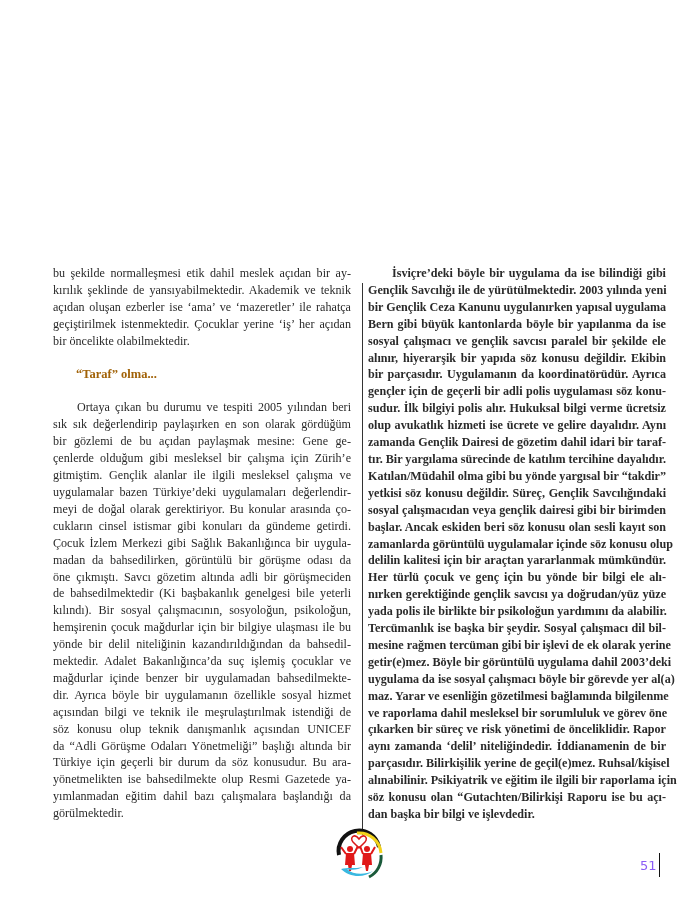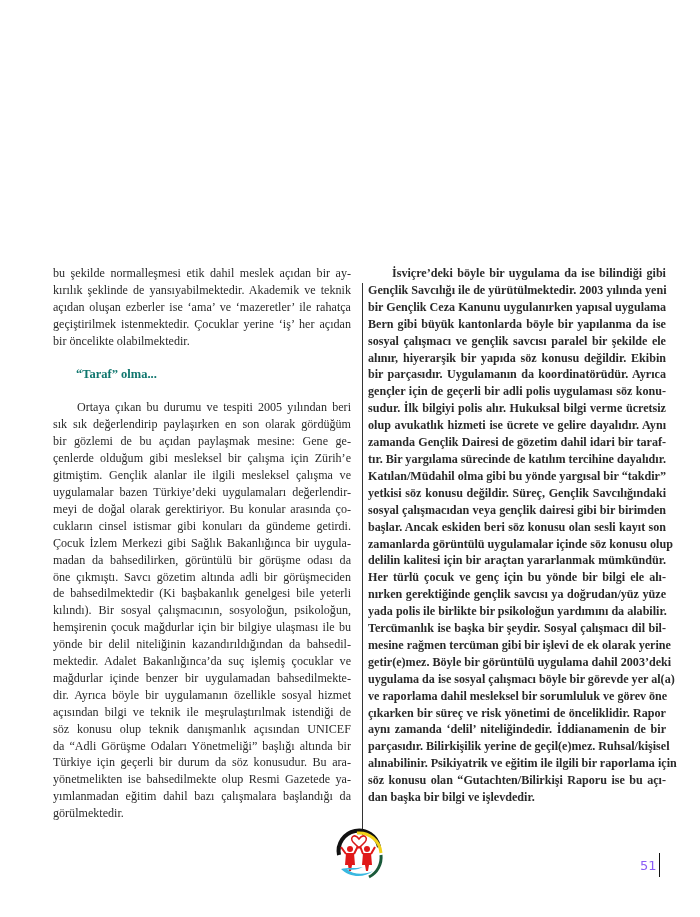--- a/index.html
+++ b/index.html
@@ -5,21 +5,21 @@
   html, body { margin: 0; padding: 0; background: #ffffff; }
   body { width: 700px; height: 917px; position: relative; overflow: hidden;
          font-family: "Liberation Serif", "DejaVu Serif", serif; color: #2a2a2a; }
   .col { position: absolute; top: 265px; width: 298px; font-size: 12.1px; line-height: 16.9px; }
   .col-left { left: 53px; }
   .col-right { left: 368px; font-weight: bold; }
   .para { margin: 0; text-align: justify; hyphens: none; }
   .line { display: block; text-align: justify; text-align-last: justify; white-space: nowrap; }
   .line.last { text-align-last: left; }
   .indent { text-indent: 24px; }
-  .heading { color: #0f766e; font-weight: bold; font-size: 12.5px; margin: 16px 0 17px 23px; }
+  .heading { color: #a16207; font-weight: bold; font-size: 12.5px; margin: 16px 0 17px 23px; }
   .divider { position: absolute; left: 362px; top: 283px; width: 1px; height: 552px; background: #333; }
   .logo { position: absolute; left: 329px; top: 825px; width: 60px; height: 62px; }
   .page-num { position: absolute; left: 640px; top: 858px; font-family: "DejaVu Sans", sans-serif;
               font-size: 13px; color: #8b5cf6; }
   .page-bar { position: absolute; left: 659px; top: 853px; width: 1px; height: 24px; background: #111; }
 </style>
 </head>
 <body>
 
 <div class="col col-left">
@@ -82,20 +82,21 @@
       <span class="line">başlar. Ancak eskiden beri söz konusu olan sesli kayıt son</span>
       <span class="line">zamanlarda görüntülü uygulamalar içinde söz konusu olup</span>
       <span class="line">delilin kalitesi için bir araçtan yararlanmak mümkündür.</span>
       <span class="line">Her türlü çocuk ve genç için bu yönde bir bilgi ele alı-</span>
       <span class="line">nırken gerektiğinde gençlik savcısı ya doğrudan/yüz yüze</span>
       <span class="line">yada polis ile birlikte bir psikoloğun yardımını da alabilir.</span>
       <span class="line">Tercümanlık ise başka bir şeydir. Sosyal çalışmacı dil bil-</span>
       <span class="line">mesine rağmen tercüman gibi bir işlevi de ek olarak yerine</span>
       <span class="line">getir(e)mez. Böyle bir görüntülü uygulama dahil 2003’deki</span>
       <span class="line">uygulama da ise sosyal çalışmacı böyle bir görevde yer al(a)</span>
+      <span class="line">maz. Yarar ve esenliğin gözetilmesi bağlamında bilgilenme</span>
       <span class="line">ve raporlama dahil mesleksel bir sorumluluk ve görev öne</span>
       <span class="line">çıkarken bir süreç ve risk yönetimi de önceliklidir. Rapor</span>
       <span class="line">aynı zamanda ‘delil’ niteliğindedir. İddianamenin de bir</span>
       <span class="line">parçasıdır. Bilirkişilik yerine de geçil(e)mez. Ruhsal/kişisel</span>
       <span class="line">alınabilinir. Psikiyatrik ve eğitim ile ilgili bir raporlama için</span>
       <span class="line">söz konusu olan “Gutachten/Bilirkişi Raporu ise bu açı-</span>
       <span class="line last">dan başka bir bilgi ve işlevdedir.</span>
     </div>
 </div>
 

